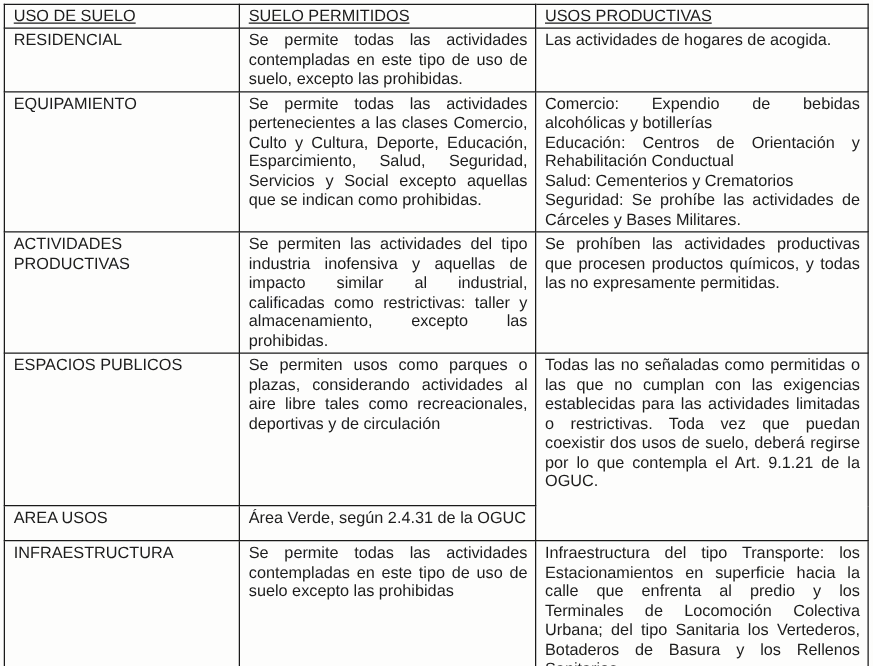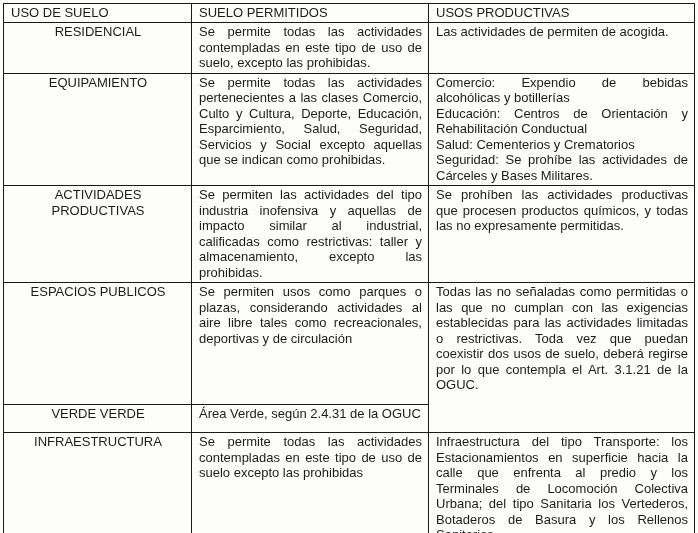--- a/index.html
+++ b/index.html
@@ -32,26 +32,26 @@
     padding: 1px 6px 2px 7px;
     font-size: 13px;
     line-height: 15.5px;
     font-weight: 400;
   }
   table.zoning th {
     text-align: left;
     height: 18px;
     line-height: 15px;
   }
-  td.uso { text-align: center; }
+  td.uso { text-align: left; }
   td.txt {
     text-align: justify;
     white-space: pre-line;
   }
-  tr.hrow  { height: 18px; }
+  tr.hrow  { height: 18px; text-decoration: underline; }
   tr.r-res { height: 48px; }
   tr.r-equ { height: 107px; }
   tr.r-act { height: 90px; }
   tr.r-esp { height: 122px; }
   tr.r-are { height: 28px; }
   tr.r-inf { height: 112px; }
 </style>
 </head>
 <body>
 
@@ -66,42 +66,42 @@
       <tr class="hrow">
         <th>USO DE SUELO</th>
         <th>SUELO PERMITIDOS</th>
         <th>USOS PRODUCTIVAS</th>
       </tr>
     </thead>
     <tbody>
       <tr class="r-res">
         <td class="uso">RESIDENCIAL</td>
         <td class="txt">Se permite todas las actividades contempladas en este tipo de uso de suelo, excepto las prohibidas.</td>
-        <td class="txt">Las actividades de permiten de acogida.</td>
+        <td class="txt">Las actividades de hogares de acogida.</td>
       </tr>
       <tr class="r-equ">
         <td class="uso">EQUIPAMIENTO</td>
         <td class="txt">Se permite todas las actividades pertenecientes a las clases Comercio, Culto y Cultura, Deporte, Educación, Esparcimiento, Salud, Seguridad, Servicios y Social excepto aquellas que se indican como prohibidas.</td>
         <td class="txt">Comercio: Expendio de bebidas alcohólicas y botillerías
 Educación: Centros de Orientación y Rehabilitación Conductual
 Salud: Cementerios y Crematorios
 Seguridad: Se prohíbe las actividades de Cárceles y Bases Militares.</td>
       </tr>
       <tr class="r-act">
         <td class="uso">ACTIVIDADES PRODUCTIVAS</td>
         <td class="txt">Se permiten las actividades del tipo industria inofensiva y aquellas de impacto similar al industrial, calificadas como restrictivas: taller y almacenamiento, excepto las prohibidas.</td>
         <td class="txt">Se prohíben las actividades productivas que procesen productos químicos, y todas las no expresamente permitidas.</td>
       </tr>
       <tr class="r-esp">
         <td class="uso">ESPACIOS PUBLICOS</td>
         <td class="txt">Se permiten usos como parques o plazas, considerando actividades al aire libre tales como recreacionales, deportivas y de circulación</td>
-        <td class="txt" rowspan="2">Todas las no señaladas como permitidas o las que no cumplan con las exigencias establecidas para las actividades limitadas o restrictivas. Toda vez que puedan coexistir dos usos de suelo, deberá regirse por lo que contempla el Art. 3.1.21 de la OGUC.</td>
+        <td class="txt" rowspan="2">Todas las no señaladas como permitidas o las que no cumplan con las exigencias establecidas para las actividades limitadas o restrictivas. Toda vez que puedan coexistir dos usos de suelo, deberá regirse por lo que contempla el Art. 9.1.21 de la OGUC.</td>
       </tr>
       <tr class="r-are">
-        <td class="uso">VERDE VERDE</td>
+        <td class="uso">AREA USOS</td>
         <td class="txt">Área Verde, según 2.4.31 de la OGUC</td>
       </tr>
       <tr class="r-inf">
         <td class="uso">INFRAESTRUCTURA</td>
         <td class="txt">Se permite todas las actividades contempladas en este tipo de uso de suelo excepto las prohibidas</td>
         <td class="txt">Infraestructura del tipo Transporte: los Estacionamientos en superficie hacia la calle que enfrenta al predio y los Terminales de Locomoción Colectiva Urbana; del tipo Sanitaria los Vertederos, Botaderos de Basura y los Rellenos Sanitarios.</td>
       </tr>
     </tbody>
   </table>
 </div>

